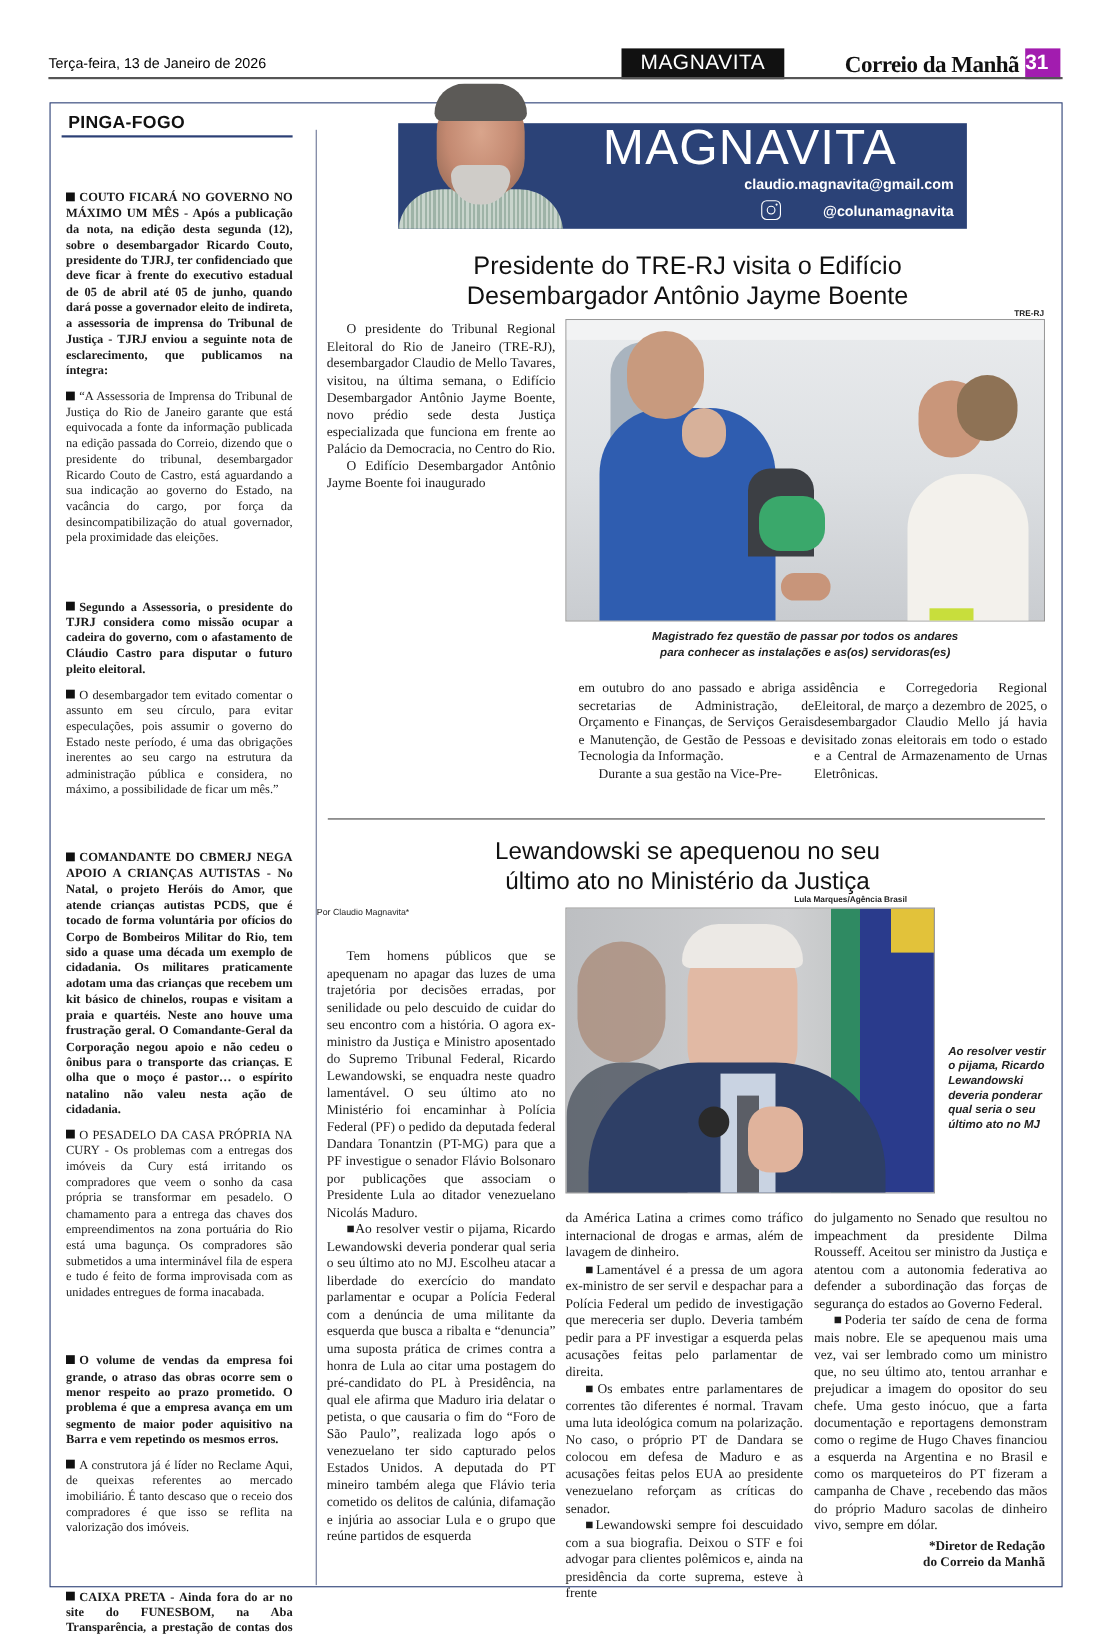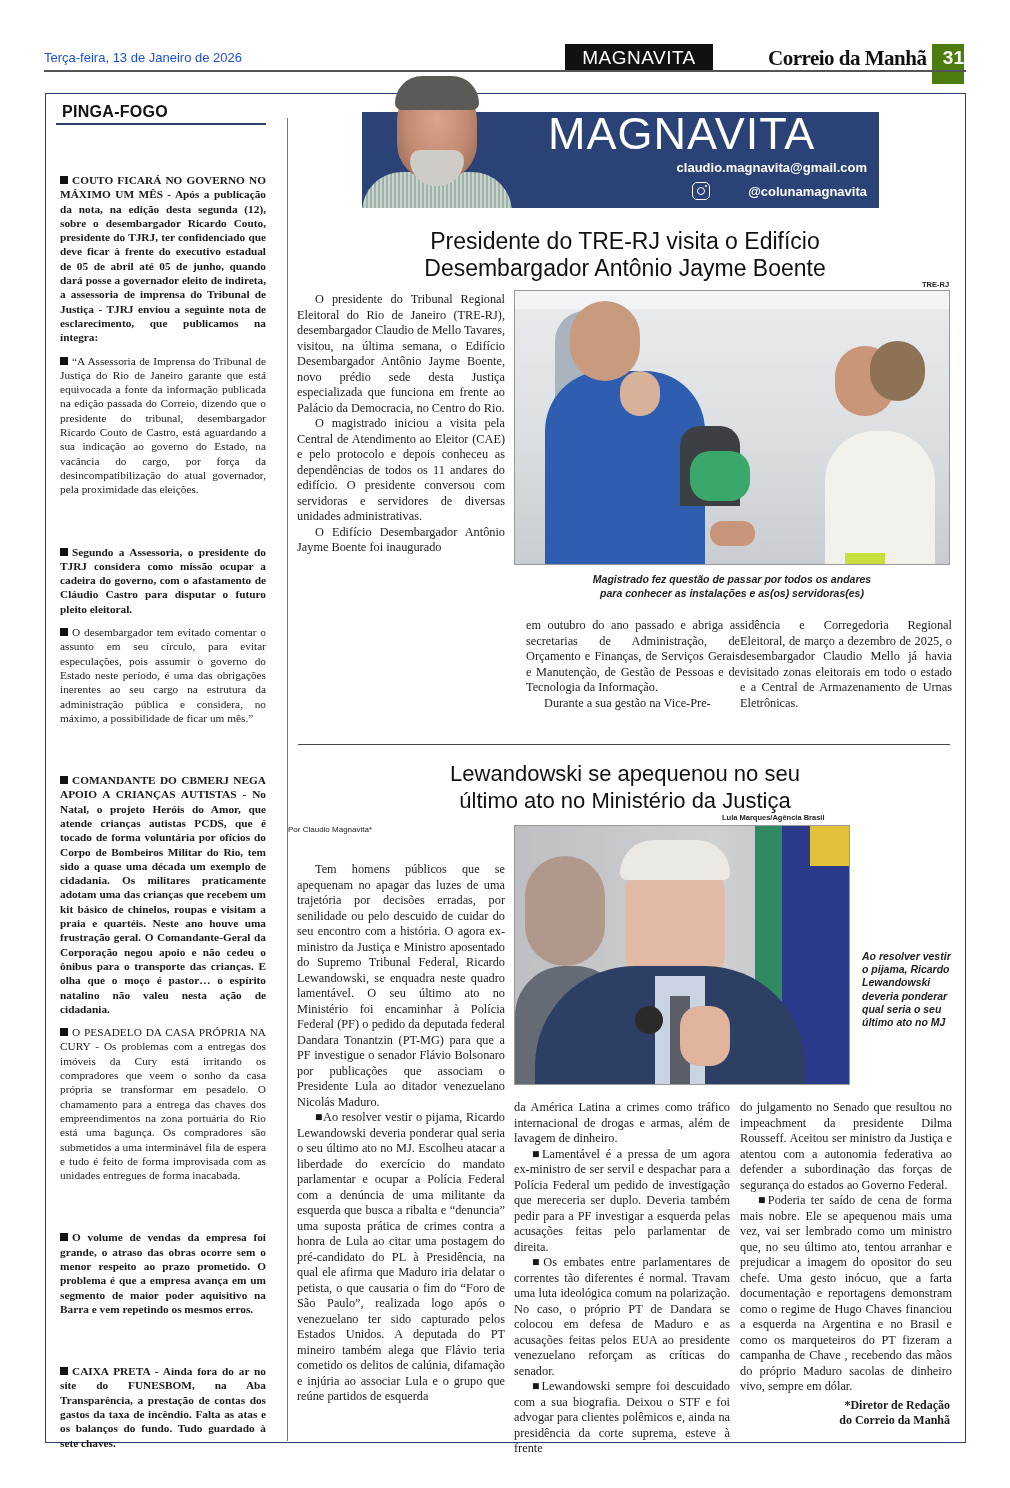--- a/index.html
+++ b/index.html
@@ -1,23 +1,23 @@
 <!DOCTYPE html>
 <html><head>
 <meta charset="utf-8">
 <style>
   * { box-sizing: border-box; margin: 0; padding: 0; }
   body { width: 1010px; height: 1488px; background: #ffffff; position: relative; overflow: hidden; font-family: "Liberation Serif", serif; color: #1a1a1a; }
 
   
-  .top-date { position: absolute; left: 44px; top: 50px; font-family: "Liberation Sans", sans-serif; font-size: 13px; color: #1d4ed8; }
+  .top-date { position: absolute; left: 44px; top: 50px; font-family: "Liberation Sans", sans-serif; font-size: 13px; color: #000000; }
   .top-rule { position: absolute; left: 44px; top: 70px; width: 922px; height: 2px; background: #555; }
   .section-tab { position: absolute; left: 565px; top: 44px; width: 148px; height: 28px; background: #111; color: #fff; font-family: "Liberation Sans", sans-serif; font-size: 19px; text-align: center; line-height: 28px; letter-spacing: 0.5px; }
   .masthead { position: absolute; left: 768px; top: 46px; font-family: "Liberation Serif", serif; font-weight: bold; font-size: 21px; color: #111; letter-spacing: -0.5px; }
-  .page-num { position: absolute; left: 932px; top: 44px; width: 32px; height: 40px; background: #4d7c0f; color: #fff; font-family: "Liberation Sans", sans-serif; font-weight: bold; font-size: 19px; text-align: right; line-height: 28px; }
+  .page-num { position: absolute; left: 932px; top: 44px; width: 32px; height: 28px; background: #a21caf; color: #fff; font-family: "Liberation Sans", sans-serif; font-weight: bold; font-size: 19px; text-align: left; line-height: 28px; }
 
   
   .frame { position: absolute; left: 45px; top: 93px; width: 921px; height: 1350px; border: 1.5px solid #2b3f75; }
   .col-divider { position: absolute; left: 287px; top: 118px; width: 1px; height: 1323px; background: #6a7496; }
 
   
   .pinga { position: absolute; left: 56px; top: 103px; width: 210px; }
   .pinga-title { font-family: "Liberation Sans", sans-serif; font-weight: bold; font-size: 16px; color: #111; padding-left: 6px; padding-bottom: 2px; border-bottom: 2.5px solid #2b3f75; margin-bottom: 8px; letter-spacing: 0.3px; }
   .note { font-size: 11.3px; line-height: 14.3px; text-align: justify; margin-bottom: 9px; padding-left: 4px; hyphens: auto; }
   .note.bold { font-weight: bold; margin-top: 48px; }
@@ -76,20 +76,21 @@
 
 <div class="pinga">
   <div class="pinga-title">PINGA-FOGO</div>
   <div class="note bold"><span class="sq"></span><span>COUTO FICARÁ NO GOVERNO NO MÁXIMO UM MÊS - Após a publicação da nota, na edição desta segunda (12), sobre o desembargador Ricardo Couto, presidente do TJRJ, ter confidenciado que deve ficar à frente do executivo estadual de 05 de abril até 05 de junho, quando dará posse a governador eleito de indireta, a assessoria de imprensa do Tribunal de Justiça - TJRJ enviou a seguinte nota de esclarecimento, que publicamos na íntegra:</span></div>
   <div class="note"><span class="sq"></span><span>“A Assessoria de Imprensa do Tribunal de Justiça do Rio de Janeiro garante que está equivocada a fonte da informação publicada na edição passada do Correio, dizendo que o presidente do tribunal, desembargador Ricardo Couto de Castro, está aguardando a sua indicação ao governo do Estado, na vacância do cargo, por força da desincompatibilização do atual governador, pela proximidade das eleições.</span></div>
   <div class="note bold"><span class="sq"></span><span>Segundo a Assessoria, o presidente do TJRJ considera como missão ocupar a cadeira do governo, com o afastamento de Cláudio Castro para disputar o futuro pleito eleitoral.</span></div>
   <div class="note"><span class="sq"></span><span>O desembargador tem evitado comentar o assunto em seu círculo, para evitar especulações, pois assumir o governo do Estado neste período, é uma das obrigações inerentes ao seu cargo na estrutura da administração pública e considera, no máximo, a possibilidade de ficar um mês.”</span></div>
   <div class="note bold"><span class="sq"></span><span>COMANDANTE DO CBMERJ NEGA APOIO A CRIANÇAS AUTISTAS - No Natal, o projeto Heróis do Amor, que atende crianças autistas PCDS, que é tocado de forma voluntária por ofícios do Corpo de Bombeiros Militar do Rio, tem sido a quase uma década um exemplo de cidadania. Os militares praticamente adotam uma das crianças que recebem um kit básico de chinelos, roupas e visitam a praia e quartéis. Neste ano houve uma frustração geral. O Comandante-Geral da Corporação negou apoio e não cedeu o ônibus para o transporte das crianças. E olha que o moço é pastor… o espírito natalino não valeu nesta ação de cidadania.</span></div>
   <div class="note"><span class="sq"></span><span>O PESADELO DA CASA PRÓPRIA NA CURY - Os problemas com a entregas dos imóveis da Cury está irritando os compradores que veem o sonho da casa própria se transformar em pesadelo. O chamamento para a entrega das chaves dos empreendimentos na zona portuária do Rio está uma bagunça. Os compradores são submetidos a uma interminável fila de espera e tudo é feito de forma improvisada com as unidades entregues de forma inacabada.</span></div>
   <div class="note bold"><span class="sq"></span><span>O volume de vendas da empresa foi grande, o atraso das obras ocorre sem o menor respeito ao prazo prometido. O problema é que a empresa avança em um segmento de maior poder aquisitivo na Barra e vem repetindo os mesmos erros.</span></div>
+  <div class="note"><span class="sq"></span><span>A construtora já é líder no Reclame Aqui, de queixas referentes ao mercado imobiliário. É tanto descaso que o receio dos compradores é que isso se reflita na valorização dos imóveis.</span></div>
   <div class="note bold"><span class="sq"></span><span>CAIXA PRETA - Ainda fora do ar no site do FUNESBOM, na Aba Transparência, a prestação de contas dos gastos da taxa de incêndio. Falta as atas e os balanços do fundo. Tudo guardado à sete chaves.</span></div>
 </div>
 
 <div class="banner"></div>
 <div class="portrait">
   <div class="shirt"></div>
   <div class="head"></div>
   <div class="hair"></div>
   <div class="beard"></div>
 </div>
@@ -99,21 +100,20 @@
 <div class="banner-insta">@colunamagnavita</div>
 
 <div class="headline h1">
   <div>Presidente do TRE-RJ visita o Edifício</div>
   <div>Desembargador Antônio Jayme Boente</div>
 </div>
 <div class="credit" style="left:922px; top:280px;">TRE-RJ</div>
 
 <div class="body-col" style="left:297px; top:292px; width:208px;">
   <p>O presidente do Tribunal Regional Eleitoral do Rio de Janeiro (TRE-RJ), desembargador Claudio de Mello Tavares, visitou, na última semana, o Edifício Desembargador Antônio Jayme Boente, novo prédio sede desta Justiça especializada que funciona em frente ao Palácio da Democracia, no Centro do Rio.</p>
-  <p>O magistrado iniciou a visita pela Central de Atendimento ao Eleitor (CAE) e pelo protocolo e depois conheceu as dependências de todos os 11 andares do edifício. O presidente conversou com servidoras e servidores de diversas unidades administrativas.</p>
   <p>O Edifício Desembargador Antônio Jayme Boente foi inaugurado</p>
 </div>
 
 <div class="photo photo1">
   <div style="position:absolute;left:0;top:0;width:100%;height:18px;background:#f2f3f4;"></div>
   <div style="position:absolute;left:40px;top:20px;width:60px;height:240px;background:#a9b4bf;border-radius:30px 30px 0 0;"></div>
   <div style="position:absolute;left:30px;top:80px;width:160px;height:200px;background:#2f5db0;border-radius:60px 60px 0 0;"></div>
   <div style="position:absolute;left:55px;top:10px;width:70px;height:80px;background:#c89a7e;border-radius:35px;"></div>
   <div style="position:absolute;left:105px;top:80px;width:40px;height:45px;background:#d7b19a;border-radius:20px;"></div>
   <div style="position:absolute;left:165px;top:135px;width:60px;height:80px;background:#3c3f44;border-radius:20px 20px 0 0;"></div>

